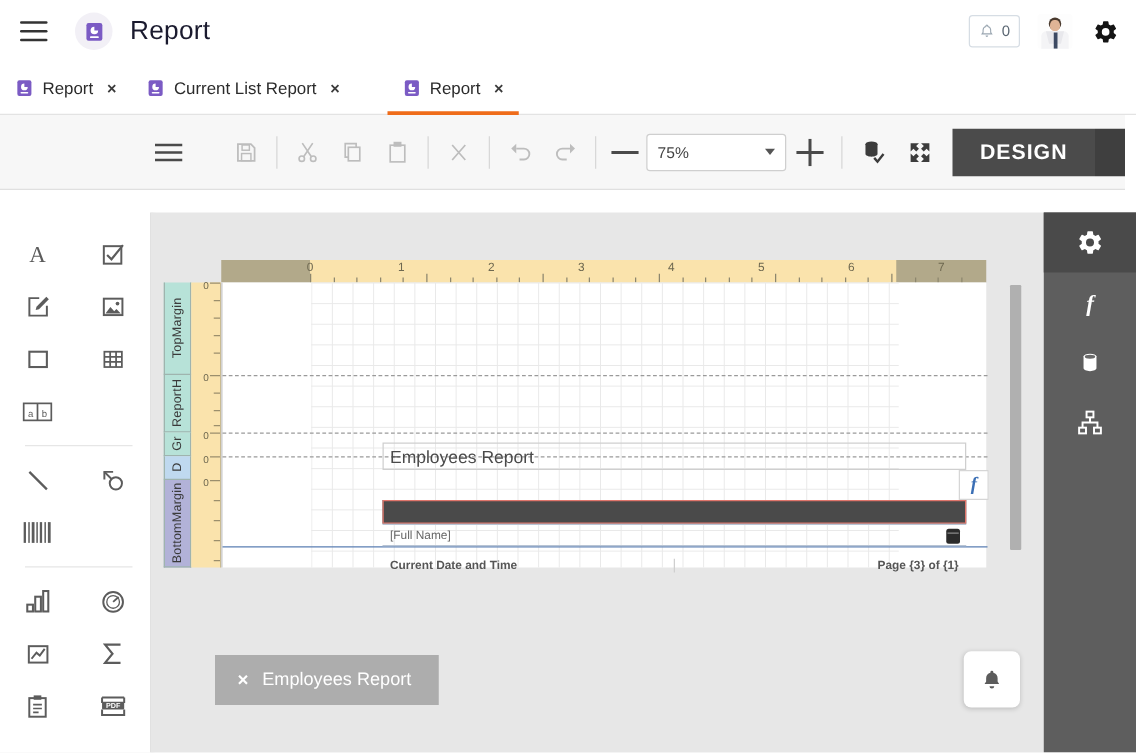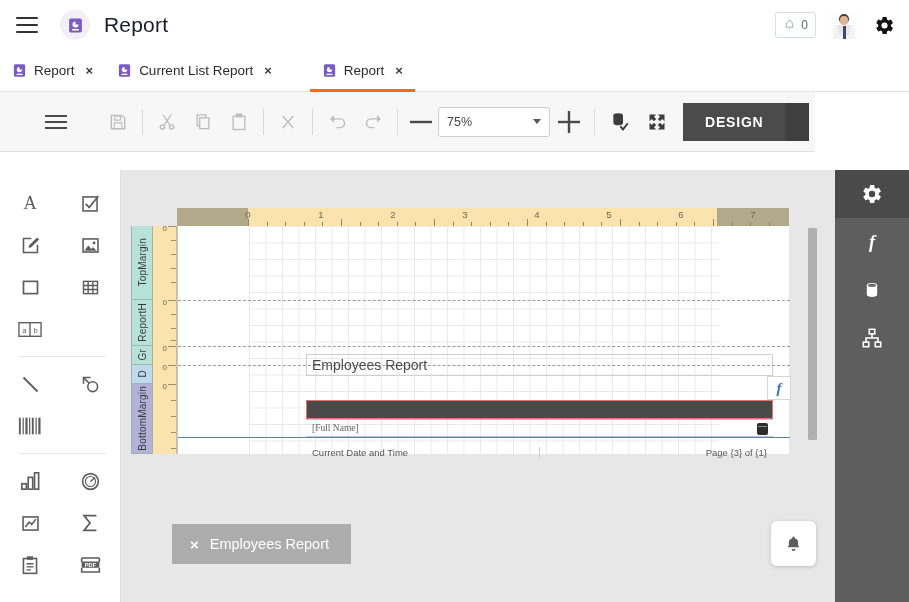--- a/index.html
+++ b/index.html
@@ -60,42 +60,43 @@
   .tab .tab-label { font-size: 13.5px; color: #2b2b2b; white-space: nowrap; }
   .tab .tab-close { font-size: 13px; color: #3b3b3b; margin-left: 4px; cursor: pointer; font-weight: 600;}
   .tab.active::after {
     content: ''; position: absolute; left: 0; bottom: -1px; width: 100%;
     height: 3px; background: #ef6c1a;
   }
   .tabicon { width: 15px; height: 15px; flex: 0 0 15px; }
 
   
   .toolbar {
-    position: absolute; left: 0; top: 92px; width: 815px; height: 60px;
+    position: absolute; left: 0; top: 92px; width: 900px; height: 60px;
     background: #f7f7f7; display: flex; align-items: center;
     border-bottom: 1px solid #e0e0e0;
+    justify-content: flex-end;
   }
   .tb-item {
     width: 36px; height: 36px; display: flex; align-items: center; justify-content: center;
     cursor: pointer; flex: 0 0 auto;
   }
   .tb-item.disabled { opacity: .33; cursor: default; }
   .tb-sep { width: 1px; height: 26px; background: #d8d8d8; margin: 0 6px; flex: 0 0 1px; }
   .zoom-select {
     width: 112px; height: 30px; border: 1px solid #cfcfcf; border-radius: 3px;
     background: #fff; display: flex; align-items: center; padding: 0 8px;
     font-size: 12.5px; color: #444; cursor: pointer; position: relative;
   }
   .zoom-select .caret {
     margin-left: auto; width: 0; height: 0;
     border-left: 4px solid transparent; border-right: 4px solid transparent;
     border-top: 5px solid #555;
   }
   .design-btn {
-    background: #4b4b4b; color: #fff; font-size: 14px; font-weight: 700;
+    background: #4b4b4b; color: #fff; font-size: 17px; font-weight: 700;
     letter-spacing: .8px; height: 38px; display: flex; align-items: center;
     padding: 0 22px; cursor: pointer; margin-left: 6px;
   }
   .design-tail { background: #3f3f3f; width: 24px; height: 38px; }
 
   
   .palette {
     position: absolute; left: 0; top: 170px; width: 120px; bottom: 0;
     background: #fff; padding-top: 12px;
   }
@@ -191,37 +192,37 @@
   }
   .ctl-table .th {
     flex: 1 1 0; display: flex; align-items: center; padding-left: 6px;
     font-size: 9.5px; color: #fff; font-weight: 700;
     border-right: 1px solid #6d6d6d;
   }
   .ctl-table .th:last-child { border-right: none; }
   
   .ctl-detail {
     position: absolute; left: 128px; top: 193px; width: 467px; height: 18px;
-    border-top: 1px solid #b8c4d4; border-bottom: 1px solid #b8c4d4; display: flex; font-family: Liberation Serif, serif;
+    border-top: 1px solid #b8c4d4; border-bottom: 1px solid #b8c4d4; display: flex;
   }
   .ctl-detail .td {
     flex: 1 1 0; display: flex; align-items: center; padding-left: 6px;
     font-size: 9.5px; color: #666; position: relative;
   }
   .cellhandle {
     position: absolute; right: 5px; top: 3px; width: 11px; height: 12px;
     background: #2b2b2b; border-radius: 2px;
   }
   .cellhandle::before {
     content:''; position:absolute; left:1px; top:3px; width:9px; height:1px; background:#8a8a8a;
   }
   
   .ctl-footer {
     position: absolute; left: 128px; top: 212px; width: 467px; height: 28px;
-    display: flex; align-items: center; font-size: 9.5px; color: #555;
+    display: flex; align-items: center; font-size: 9.5px; color: #555; font-weight: bold;
   }
   .ctl-footer .ff-left { padding-left: 6px; flex: 1 1 0; border-right: 1px solid #cfcfcf; }
   .ctl-footer .ff-right { flex: 1 1 0; text-align: right; padding-right: 6px; }
 
   
   .fx-float {
     position: absolute; left: 646px; top: 206px; width: 24px; height: 24px;
     background: #fff; border: 1px solid #d6d6d6;
     display: flex; align-items: center; justify-content: center;
     font-family: "Liberation Serif", serif; font-style: italic; font-weight: 700;

